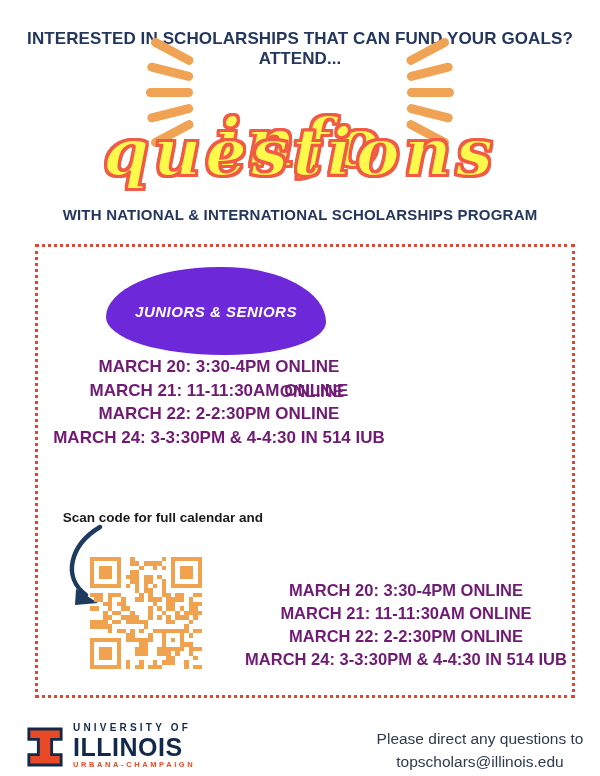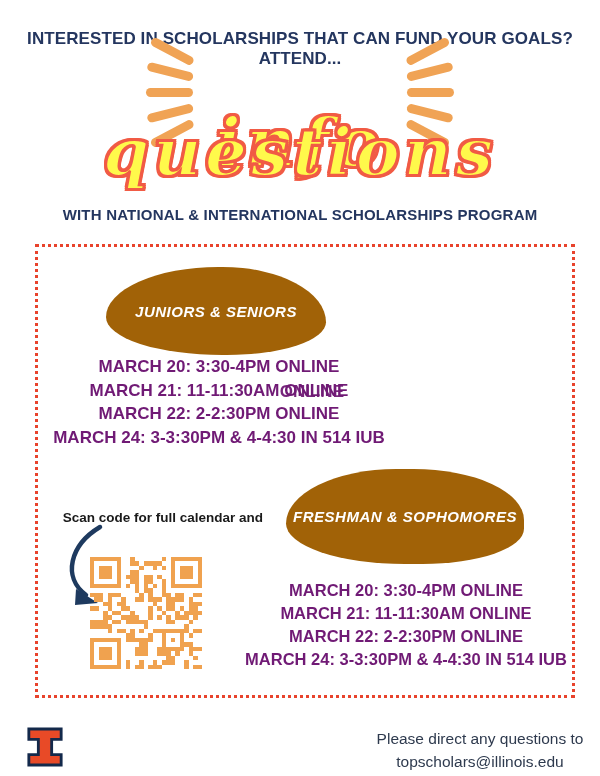--- a/index.html
+++ b/index.html
@@ -48,21 +48,21 @@
     position:absolute; top:206px; left:0; width:600px; text-align:center;
     font-size:15px; font-weight:bold; color:#24365F; letter-spacing:0.2px;
   }
 
   
   .dotted-box {
     position:absolute; left:35px; top:244px; width:540px; height:454px;
     border:3px dotted #E8432C; box-sizing:border-box;
   }
   .blob {
-    position:absolute; background:#a16207; color:#ffffff;
+    position:absolute; background:#6d28d9; color:#ffffff;
     display:flex; align-items:center; justify-content:center;
   }
   .blob-label { font-size:15px; font-weight:bold; font-style:italic; letter-spacing:0.5px; }
   #blob-juniors  { left:68px;  top:20px;  width:220px; height:88px;
     border-radius:52% 48% 46% 54% / 58% 64% 38% 44%; }
   #blob-freshman { left:248px; top:222px; width:238px; height:95px;
     border-radius:50% 50% 46% 54% / 62% 58% 40% 46%; }
 
   .schedule {
     position:absolute; text-align:center; font-weight:bold; color:#701a75;
@@ -445,37 +445,39 @@
           <rect x="11" y="24" width="1" height="1" fill="#F0A24F"></rect>
           <rect x="13" y="24" width="1" height="1" fill="#F0A24F"></rect>
           <rect x="14" y="24" width="1" height="1" fill="#F0A24F"></rect>
           <rect x="15" y="24" width="1" height="1" fill="#F0A24F"></rect>
           <rect x="21" y="24" width="1" height="1" fill="#F0A24F"></rect>
           <rect x="23" y="24" width="1" height="1" fill="#F0A24F"></rect>
           <rect x="24" y="24" width="1" height="1" fill="#F0A24F"></rect>
         </svg>
     </div>
 
-    <div class="blob" id="blob-freshman">
-      <span class="blob-label">FRESHMAN &amp; SOPHOMORES</span>
-    </div>
 
     <div class="schedule" id="schedule-freshman">
       <div class="sched-line">MARCH 20: 3:30-4PM ONLINE</div>
       <div class="sched-line">MARCH 21: 11-11:30AM ONLINE</div>
       <div class="sched-line">MARCH 22: 2-2:30PM ONLINE</div>
       <div class="sched-line">MARCH 24: 3-3:30PM &amp; 4-4:30 IN 514 IUB</div>
     </div>
 
   </div>
 
   <div class="footer-logo">
     <svg class="block-i" viewBox="0 0 40 44">
       <path d="M3 3 H37 V14 H27 V30 H37 V41 H3 V30 H13 V14 H3 Z" fill="#E84A27" stroke="#13294B" stroke-width="3" stroke-linejoin="miter"></path>
     </svg>
+    <div class="wordmark">
+      <span class="wm-1">UNIVERSITY OF</span>
+      <span class="wm-2">ILLINOIS</span>
+      <span class="wm-3">URBANA-CHAMPAIGN</span>
+    </div>
   </div>
 
   <div class="footer-contact">
     <div>Please direct any questions to</div>
     <div>topscholars@illinois.edu</div>
   </div>
 
 </div>
 
 </body></html>

